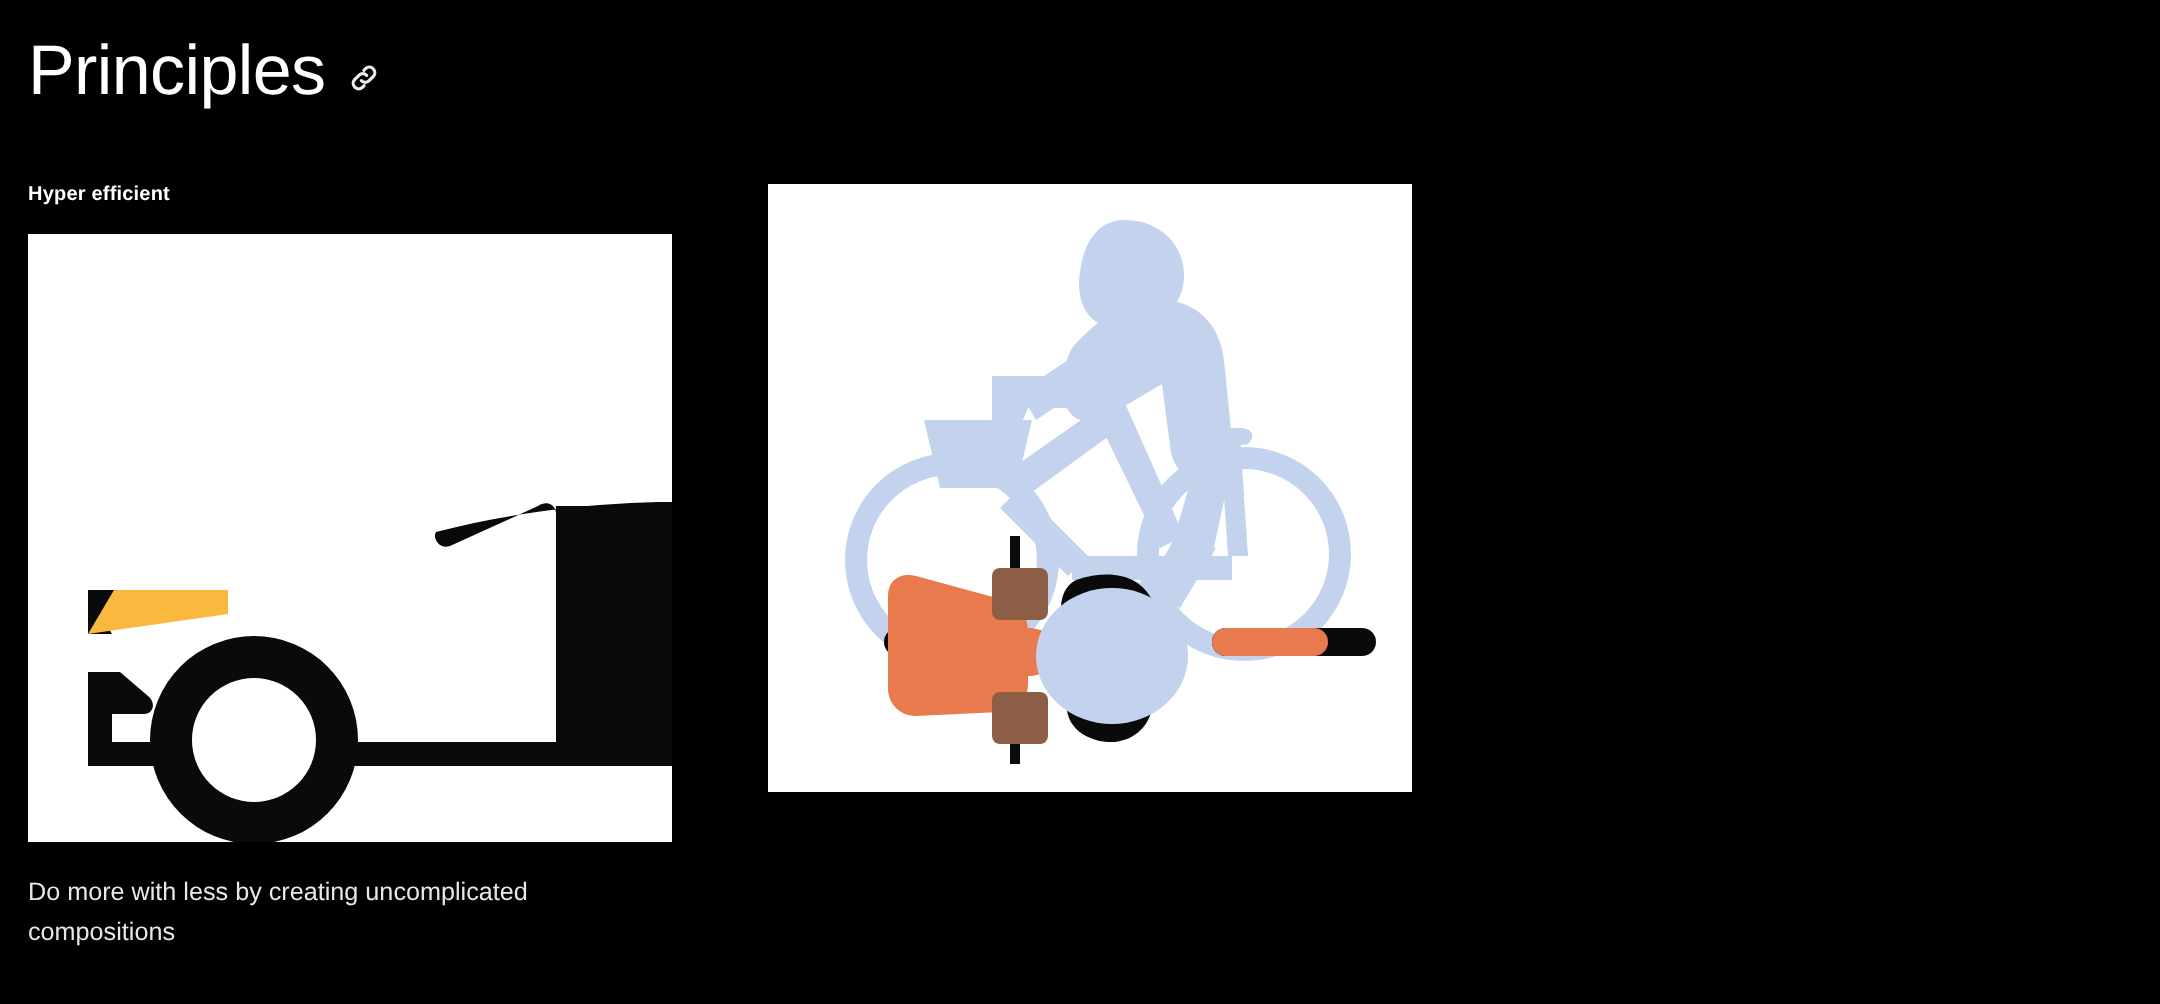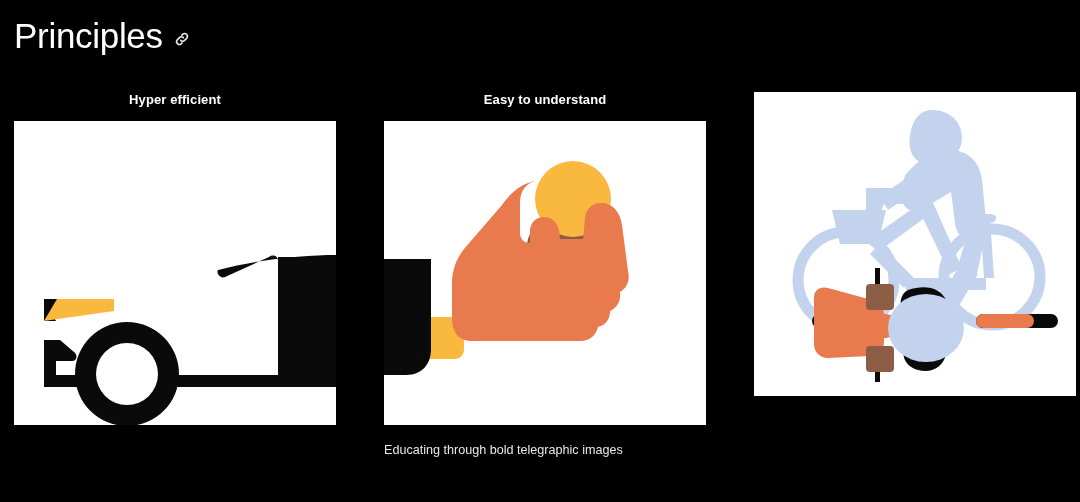--- a/index.html
+++ b/index.html
@@ -59,27 +59,26 @@
     width: 1052px;
     display: flex;
     gap: 48px;
   }
   .card {
     width: 322px;
     display: flex;
     flex-direction: column;
   }
   .card-heading {
-    font-size: 13px;
+    font-size: 10px;
     font-weight: 700;
     line-height: 1.2;
     color: #ffffff;
     margin: 0 0 13px 0;
     letter-spacing: 0.1px;
-    text-align: center;
   }
   .thumb {
     width: 322px;
     height: 304px;
     background: #ffffff;
     position: relative;
     overflow: hidden;
     flex: none;
   }
   .thumb svg { display: block; width: 100%; height: 100%; }
@@ -125,63 +124,23 @@
           <path d="M30 178 L100 178 L100 190 L30 200 Z" fill="#F9B93F"></path>
 
           <path d="M30 178 L43 178 L30 200 Z" fill="#0A0A0A"></path>
 
           <path d="M30 219 L30 266 L322 266 L322 254 L42 254 L42 240 L58 240 C63 240 64 234 60 231 L46 219 Z" fill="#0A0A0A"></path>
 
           <circle cx="113" cy="253" r="52" fill="#0A0A0A"></circle>
           <circle cx="113" cy="253" r="31" fill="#ffffff"></circle>
         </svg>
       </div>
+      <p class="card-caption">Do more with less by creating uncomplicated compositions</p>
     </div>
 
-    <div class="card">
-      <h2 class="card-heading">Easy to understand</h2>
-      <div class="thumb">
-        <svg viewBox="0 0 322 304" xmlns="http://www.w3.org/2000/svg">
-          <rect x="0" y="0" width="322" height="304" fill="#ffffff"></rect>
-
-          <path d="M40 196 L72 196 C78 196 80 200 80 206 L80 228 C80 234 76 238 70 238 L40 238 Z" fill="#F9B93F"></path>
-
-          <path d="M-4 138 L47 138 L47 228 C47 243 38 254 22 254 L-4 254 Z" fill="#0A0A0A"></path>
-
-          <path d="M155 108 C163 108 168 116 168 126 L168 140 L143 140 L143 126 C143 116 147 108 155 108 Z" fill="#8C5E46"></path>
-          <path d="M186 104 C196 104 202 113 202 126 L202 140 L170 140 L170 126 C170 113 176 104 186 104 Z" fill="#8C5E46"></path>
-
-          <circle cx="189" cy="78" r="38" fill="#F9B93F"></circle>
-
-          <path d="M152 60
-                   C138 62 126 72 118 84
-                   L80 128
-                   C72 138 68 150 68 162
-                   L68 198
-                   C68 210 74 220 88 220
-                   L196 220
-                   C206 220 212 214 214 206
-                   C222 204 226 198 226 190
-                   C234 186 237 179 236 171
-                   C244 166 246 158 244 150
-                   L238 104
-                   C236 90 228 82 217 82
-                   C208 82 202 88 201 97
-                   L199 118
-                   L176 118
-                   C176 104 170 96 160 96
-                   C152 96 146 102 146 110
-                   L146 122
-                   C140 122 136 118 136 112
-                   L136 82
-                   C136 70 142 62 152 60 Z" fill="#E87A4E"></path>
-        </svg>
-      </div>
-      <p class="card-caption">Educating through bold telegraphic images</p>
-    </div>
 
     <div class="card">
       <div class="thumb">
         <svg viewBox="0 0 322 304" xmlns="http://www.w3.org/2000/svg">
           <rect x="0" y="0" width="322" height="304" fill="#ffffff"></rect>
 
           <g fill="#C3D3EE">
 
             <circle cx="92" cy="188" r="48" fill="none" stroke="#C3D3EE" stroke-width="11"></circle>
 

